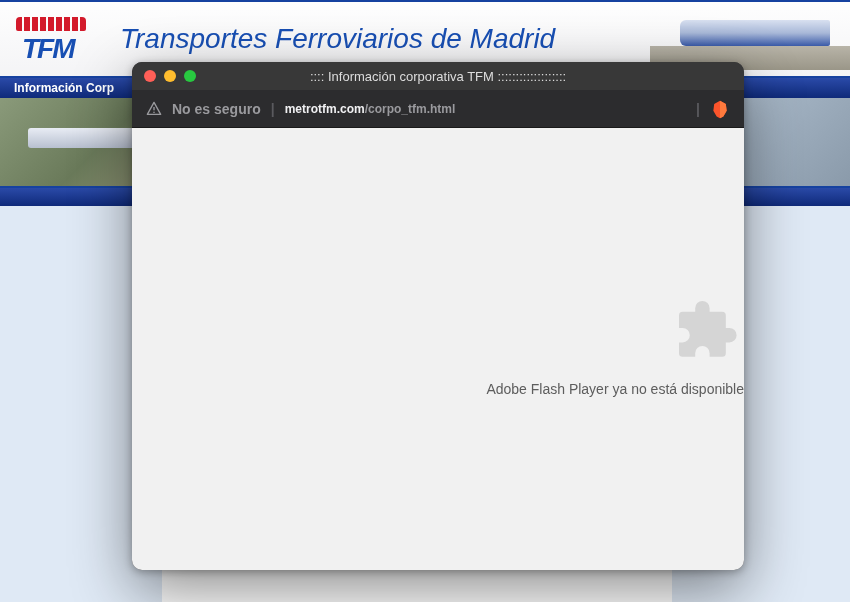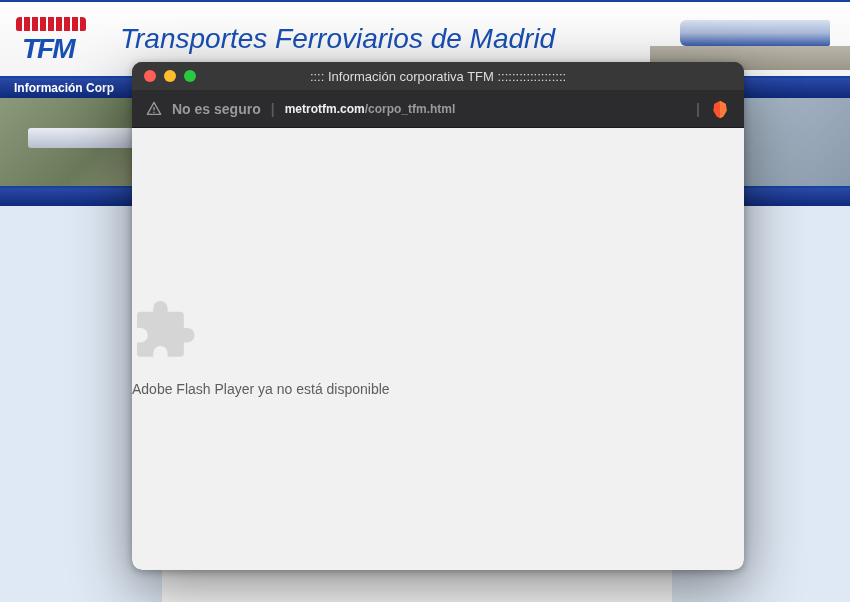--- a/index.html
+++ b/index.html
@@ -191,21 +191,21 @@
     .spacer { flex: 1; }
     .brave-badge {
       width: 20px; height: 20px;
     }
 
     .viewport {
       flex: 1;
       background: #f1f1f1;
       display: flex;
       flex-direction: column;
-      align-items: flex-start;
+      align-items: flex-end;
       justify-content: center;
       gap: 18px;
     }
     .puzzle-icon {
       width: 70px; height: 62px;
       color: #d5d5d5;
     }
     .flash-msg {
       color: #5d5d5d;
       font-size: 14px;

